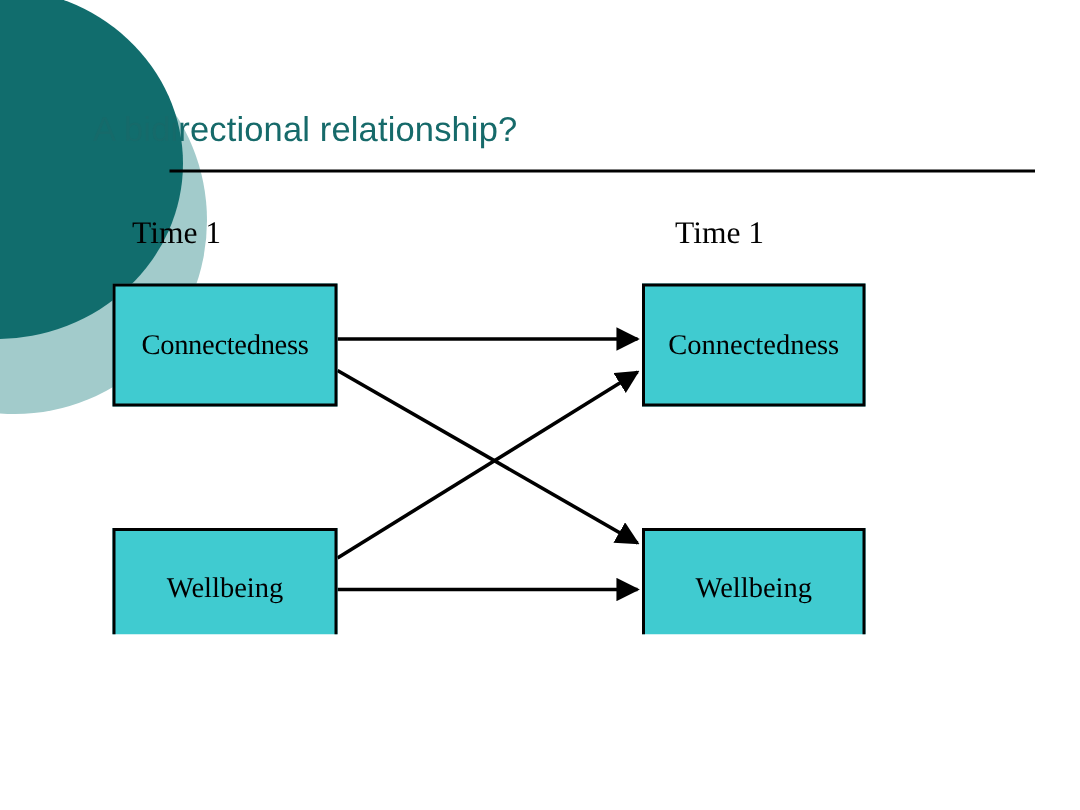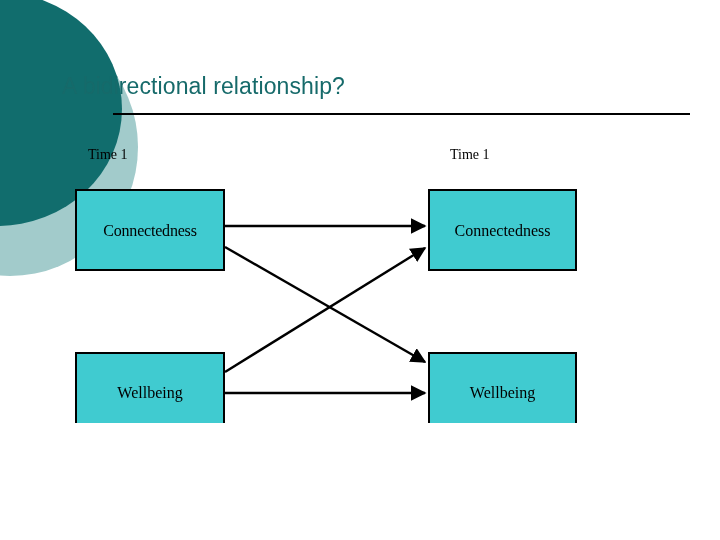--- a/index.html
+++ b/index.html
@@ -59,21 +59,21 @@
     width: 577px;
     height: 0;
     border-top: 2px solid #000000;
     z-index: 5;
   }
 
   
   .time-label {
     position: absolute;
     font-family: "Liberation Serif", serif;
-    font-size: 14px;
+    font-size: 21px;
     line-height: 22px;
     color: #000000;
     white-space: nowrap;
     z-index: 5;
   }
   #time1-label { left: 88px; top: 144px; }
   #time2-label { left: 450px; top: 144px; }
 
   
   #diagram {
@@ -90,21 +90,21 @@
     box-sizing: border-box;
     background: #40cbd0;
     border: 2px solid #000000;
     z-index: 6;
     display: flex;
     align-items: center;
     justify-content: center;
   }
   .node-label {
     font-family: "Liberation Serif", serif;
-    font-size: 16px;
+    font-size: 19px;
     line-height: 21px;
     color: #000000;
     white-space: nowrap;
   }
 
   #box-t1-connectedness { left: 75px;  top: 189px; width: 150px; height: 82px; }
   #box-t2-connectedness { left: 428px; top: 189px; width: 149px; height: 82px; }
   #box-t1-wellbeing     { left: 75px;  top: 352px; width: 150px; height: 81px; }
   #box-t2-wellbeing     { left: 428px; top: 352px; width: 149px; height: 81px; }
 

